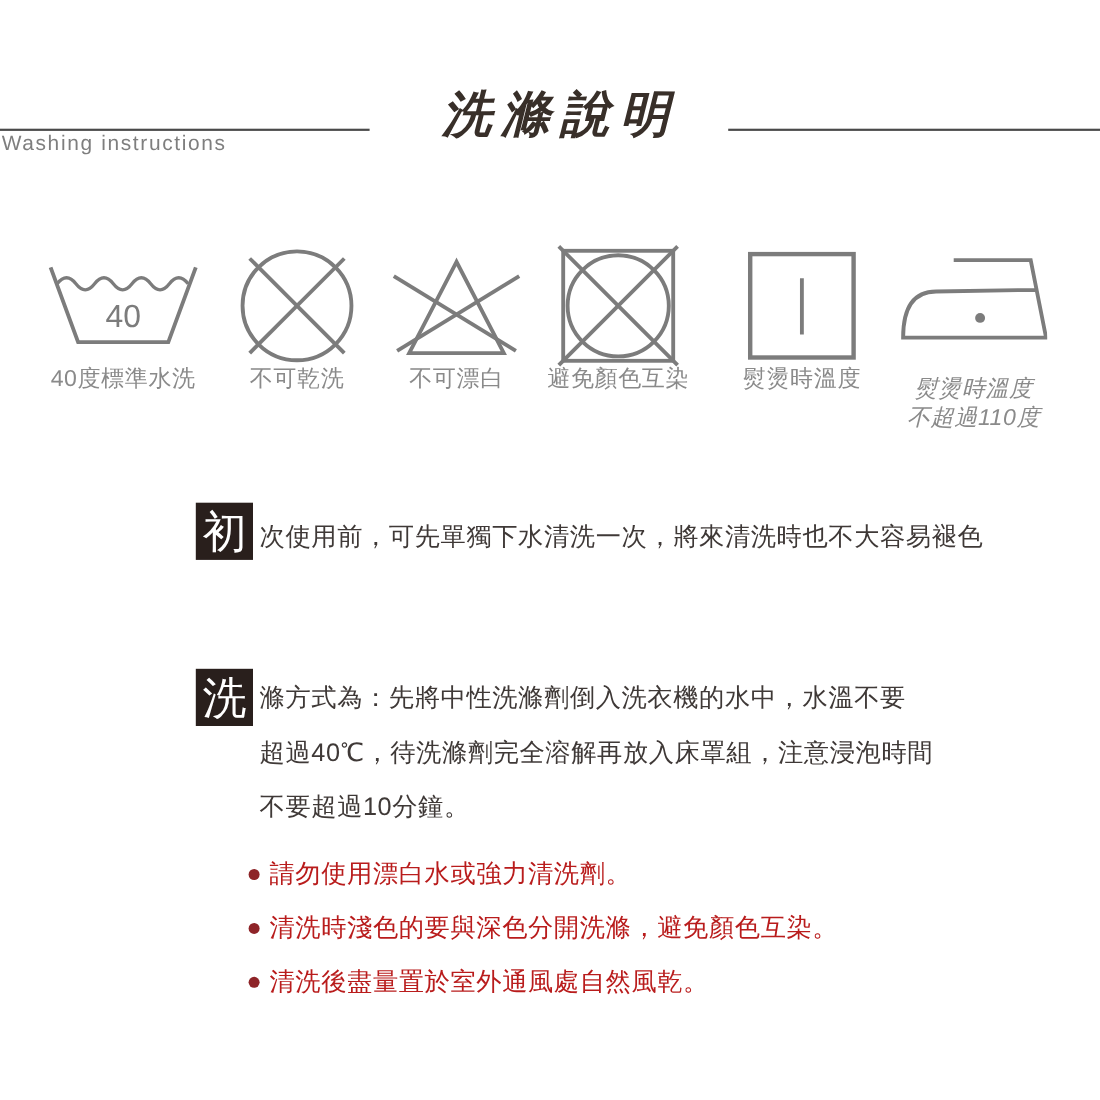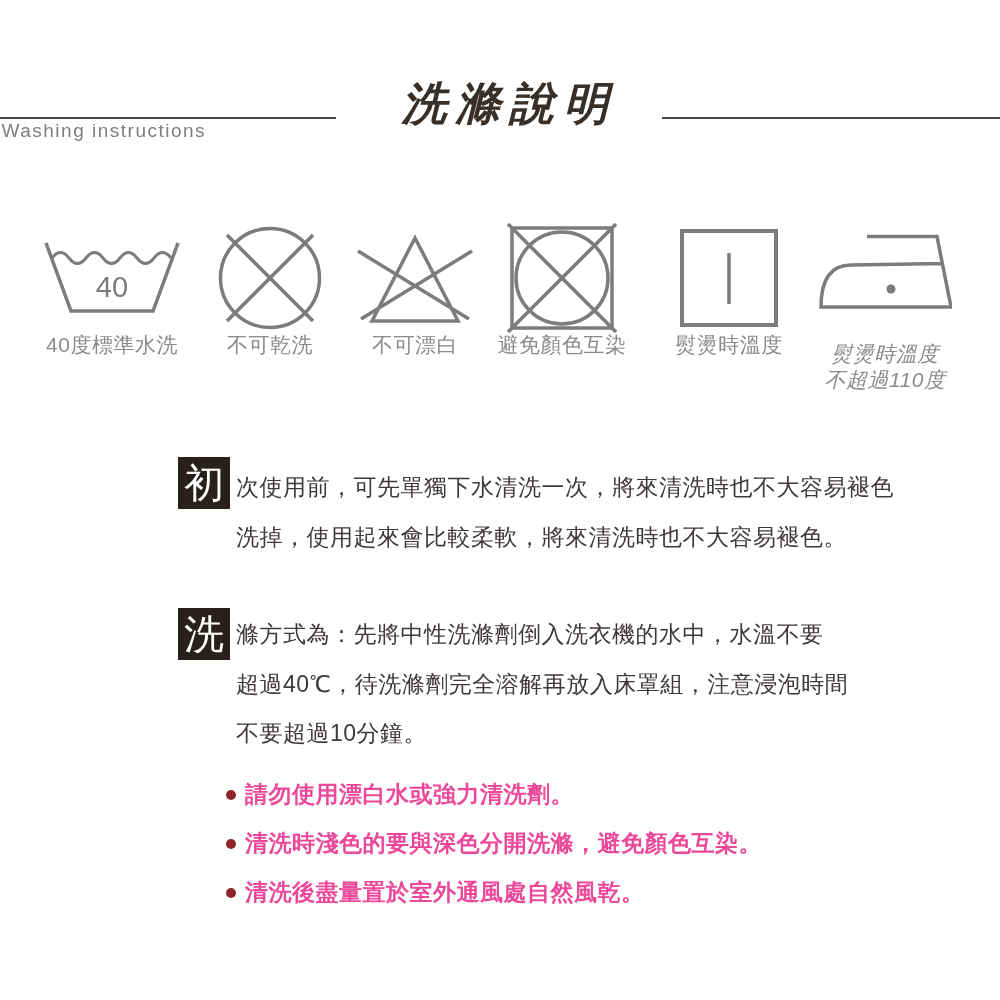--- a/index.html
+++ b/index.html
@@ -114,23 +114,22 @@
   .warning-dot {
     width: 10px; height: 10px;
     border-radius: 50%;
     background: #8e2428;
     margin-right: 9px;
     flex: 0 0 auto;
   }
   .warning-text {
     font-size: 23px;
     letter-spacing: 0.5px;
-    color: #ec4899;
+    color: #b91c1c;
     white-space: nowrap;
-    font-weight: bold;
   }
 </style>
 </head>
 <body>
 
 <div class="page">
 
   <div class="rule rule-left"></div>
   <div class="rule rule-right"></div>
   <div class="page-title">洗滌說明</div>
@@ -200,21 +199,20 @@
     </div>
     <div class="care-label two-line">
       <div>熨燙時溫度</div>
       <div>不超過110度</div>
     </div>
   </div>
 
   <div class="drop-cap drop-cap-1">初</div>
   <div class="para para-1">
     <div class="line">次使用前，可先單獨下水清洗一次，將來清洗時也不大容易褪色</div>
-    <div class="line">洗掉，使用起來會比較柔軟，將來清洗時也不大容易褪色。</div>
   </div>
 
   <div class="drop-cap drop-cap-2">洗</div>
   <div class="para para-2">
     <div class="line">滌方式為：先將中性洗滌劑倒入洗衣機的水中，水溫不要</div>
     <div class="line">超過40℃，待洗滌劑完全溶解再放入床罩組，注意浸泡時間</div>
     <div class="line">不要超過10分鐘。</div>
   </div>
 
   <div class="warnings">

